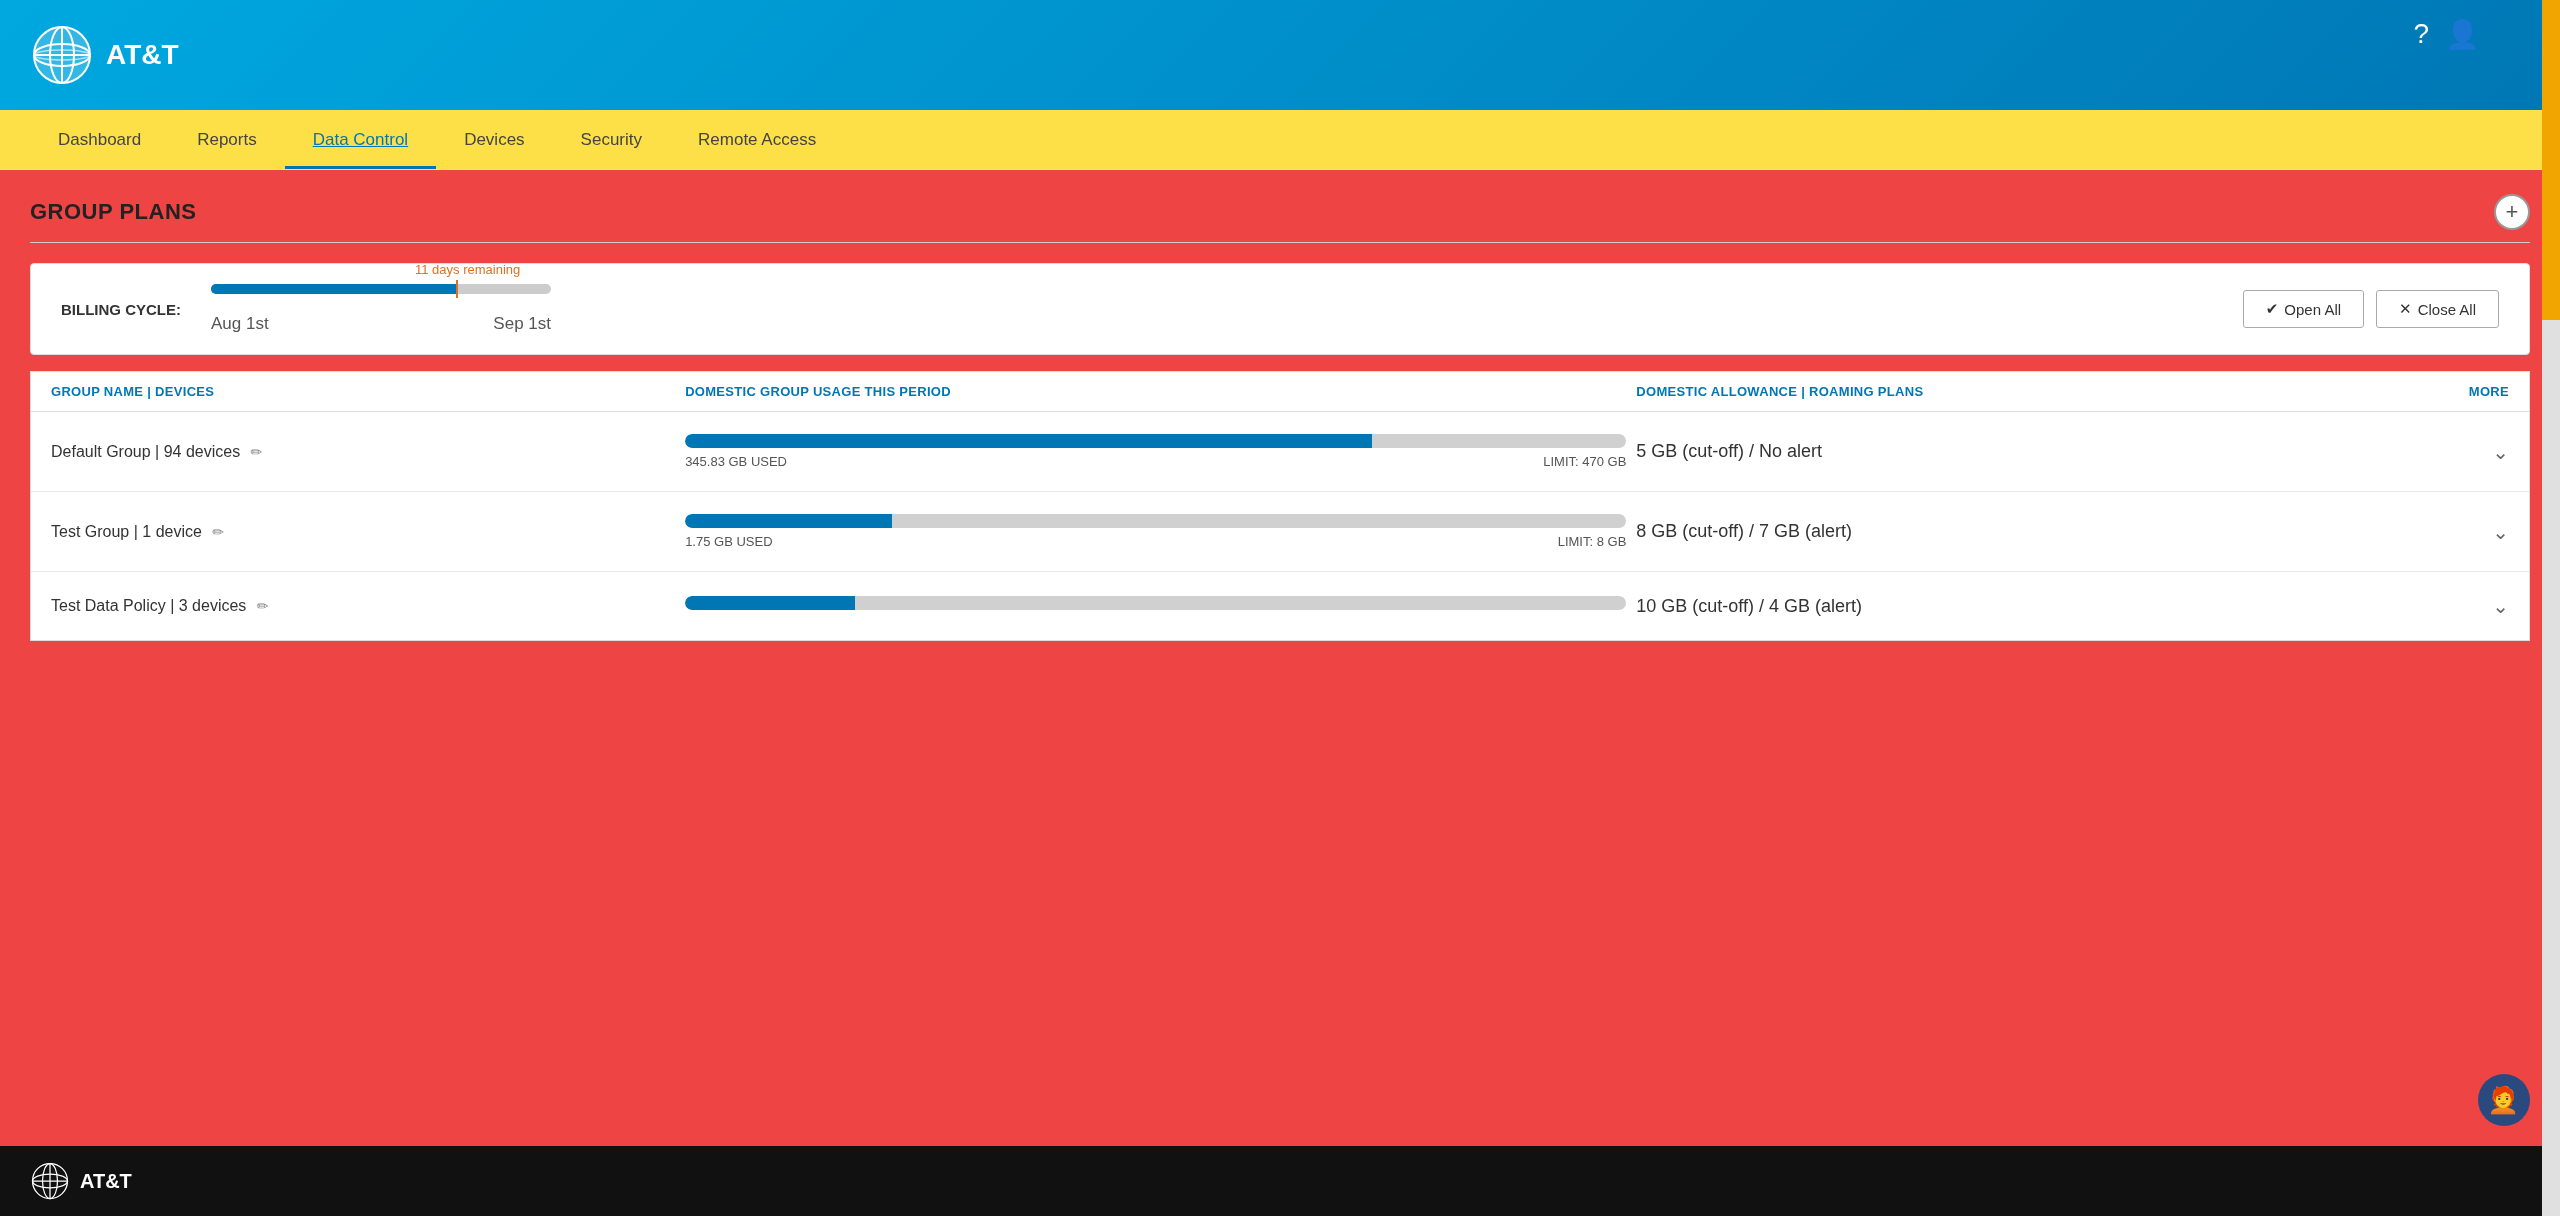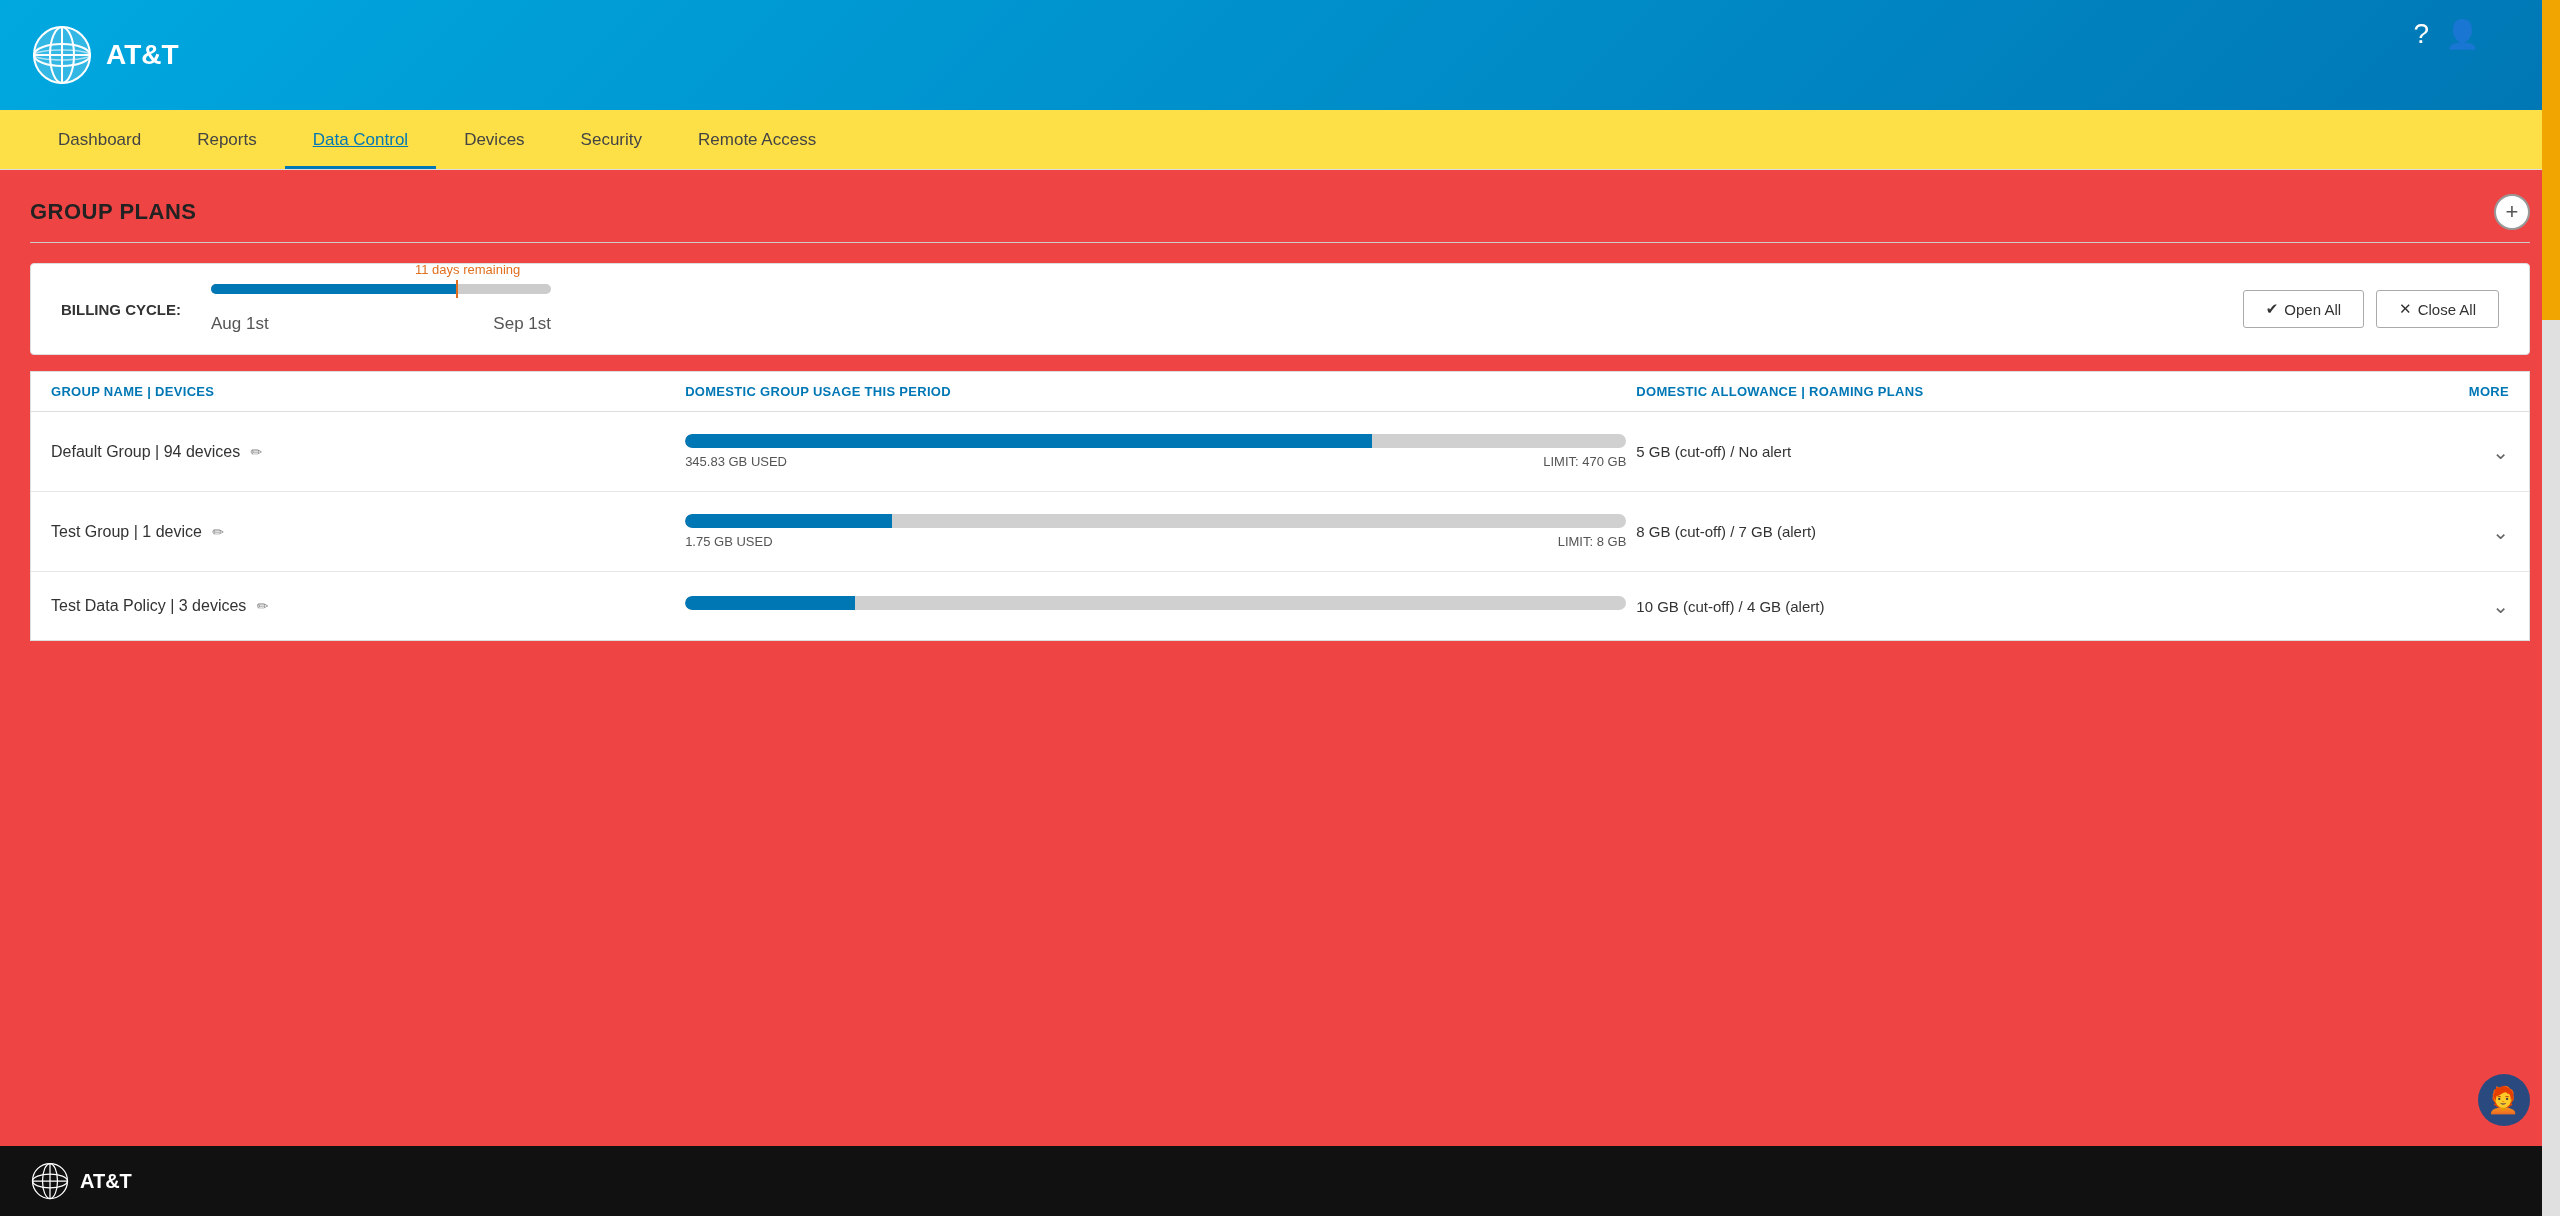--- a/index.html
+++ b/index.html
@@ -255,21 +255,21 @@
     }
     .usage-labels {
       display: flex;
       justify-content: space-between;
       font-size: 13px;
     }
     .usage-used { color: #555; }
     .usage-limit { color: #555; }
 
     .allowance-cell {
-      font-size: 15px;
+      font-size: 18px;
       color: #333;
     }
     .expand-icon {
       color: #666;
       font-size: 20px;
       cursor: pointer;
       text-align: right;
     }
 
     

